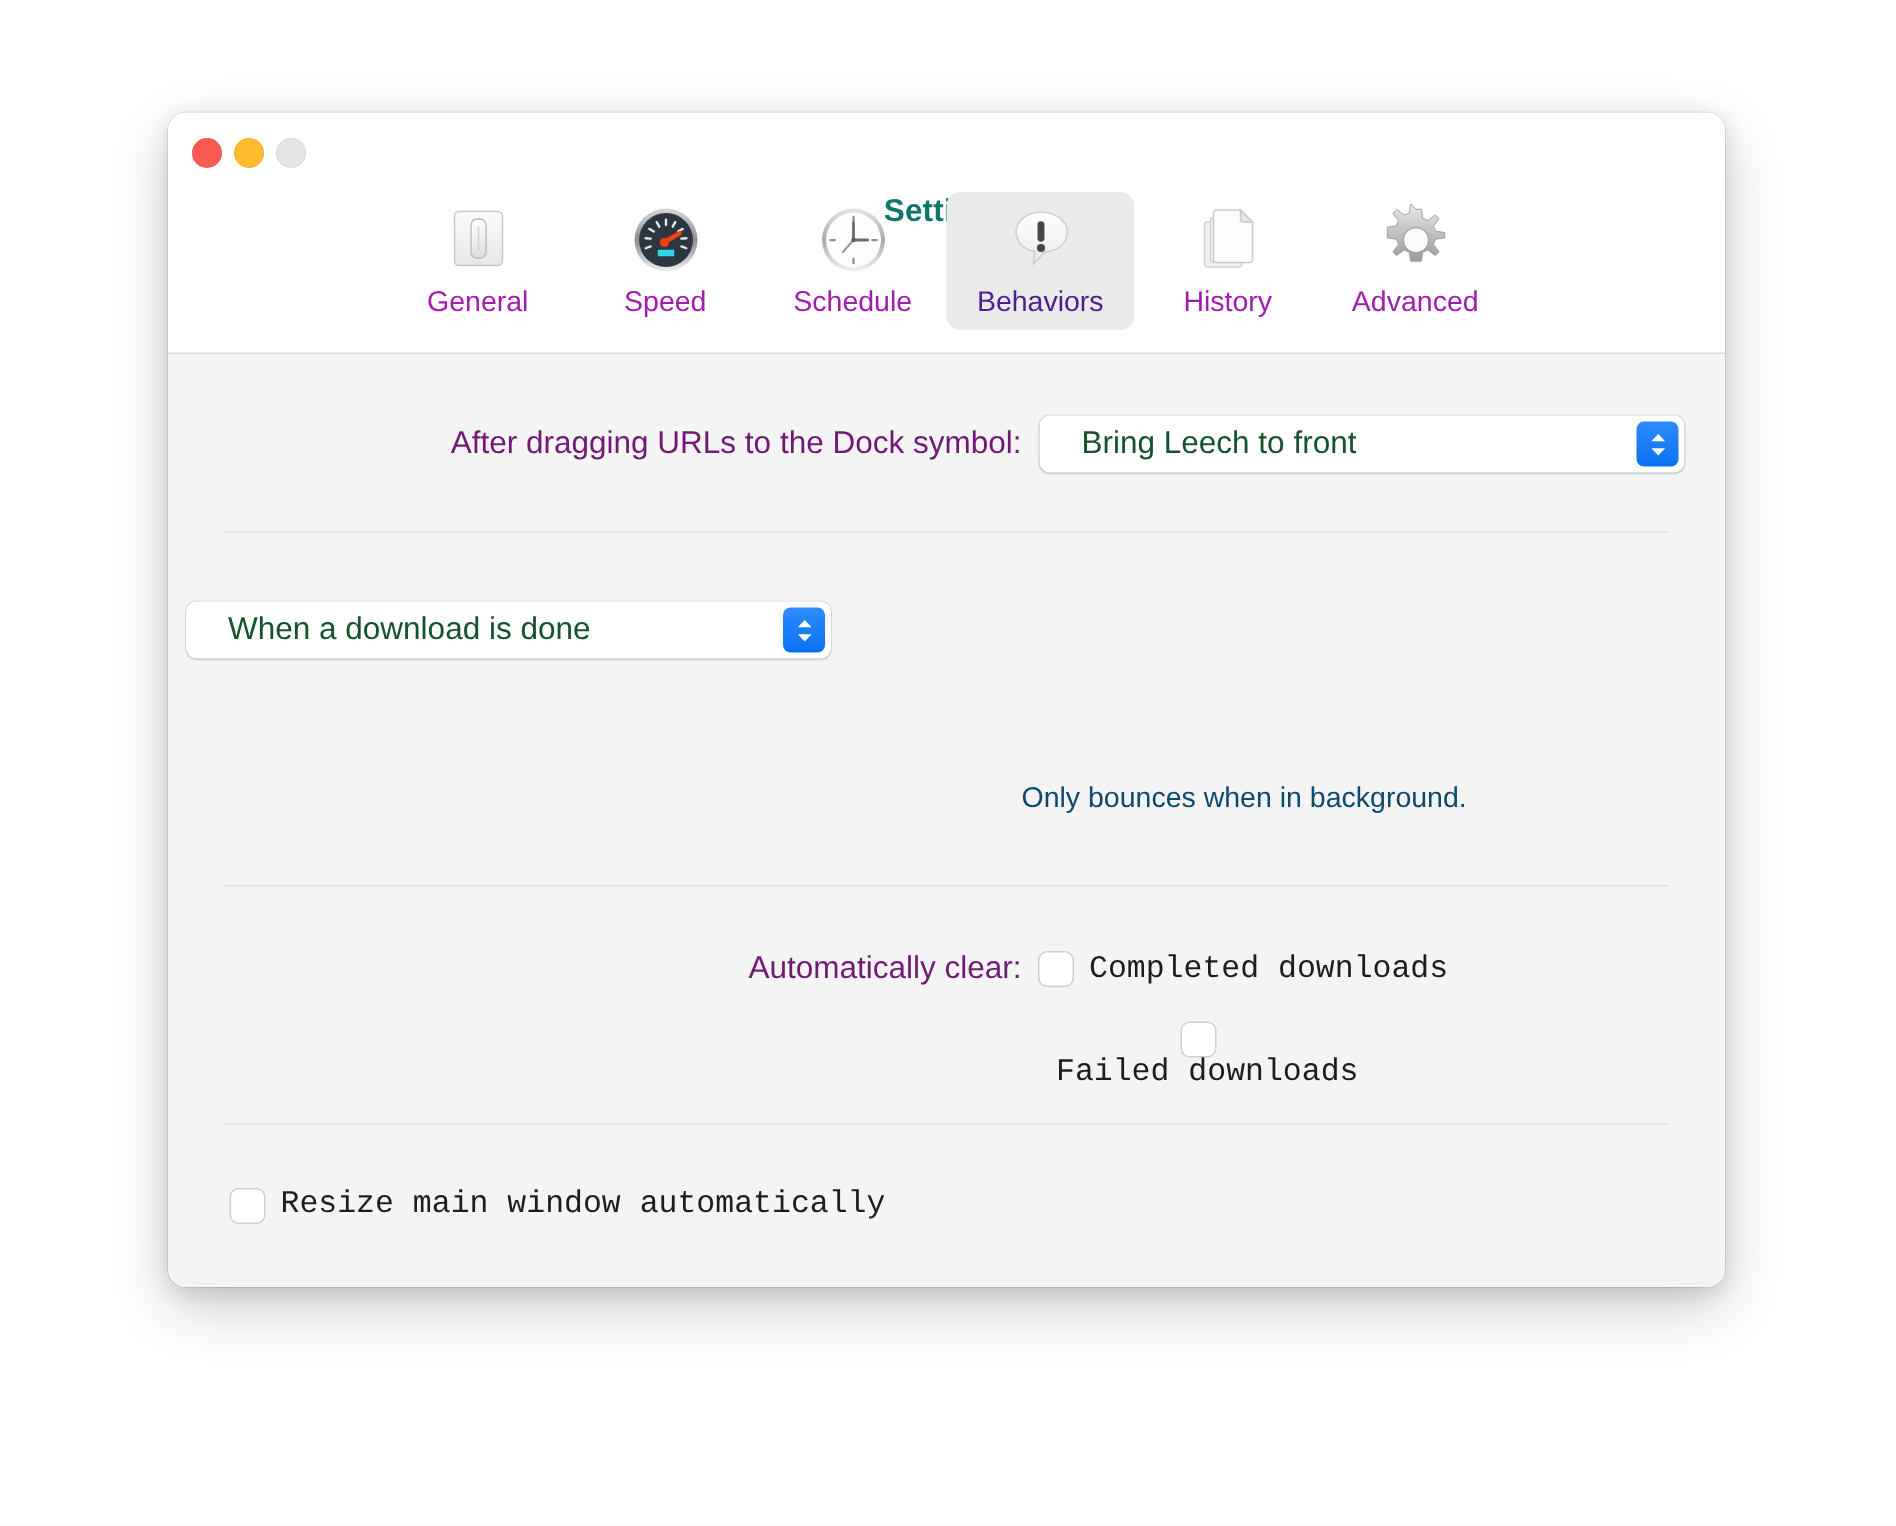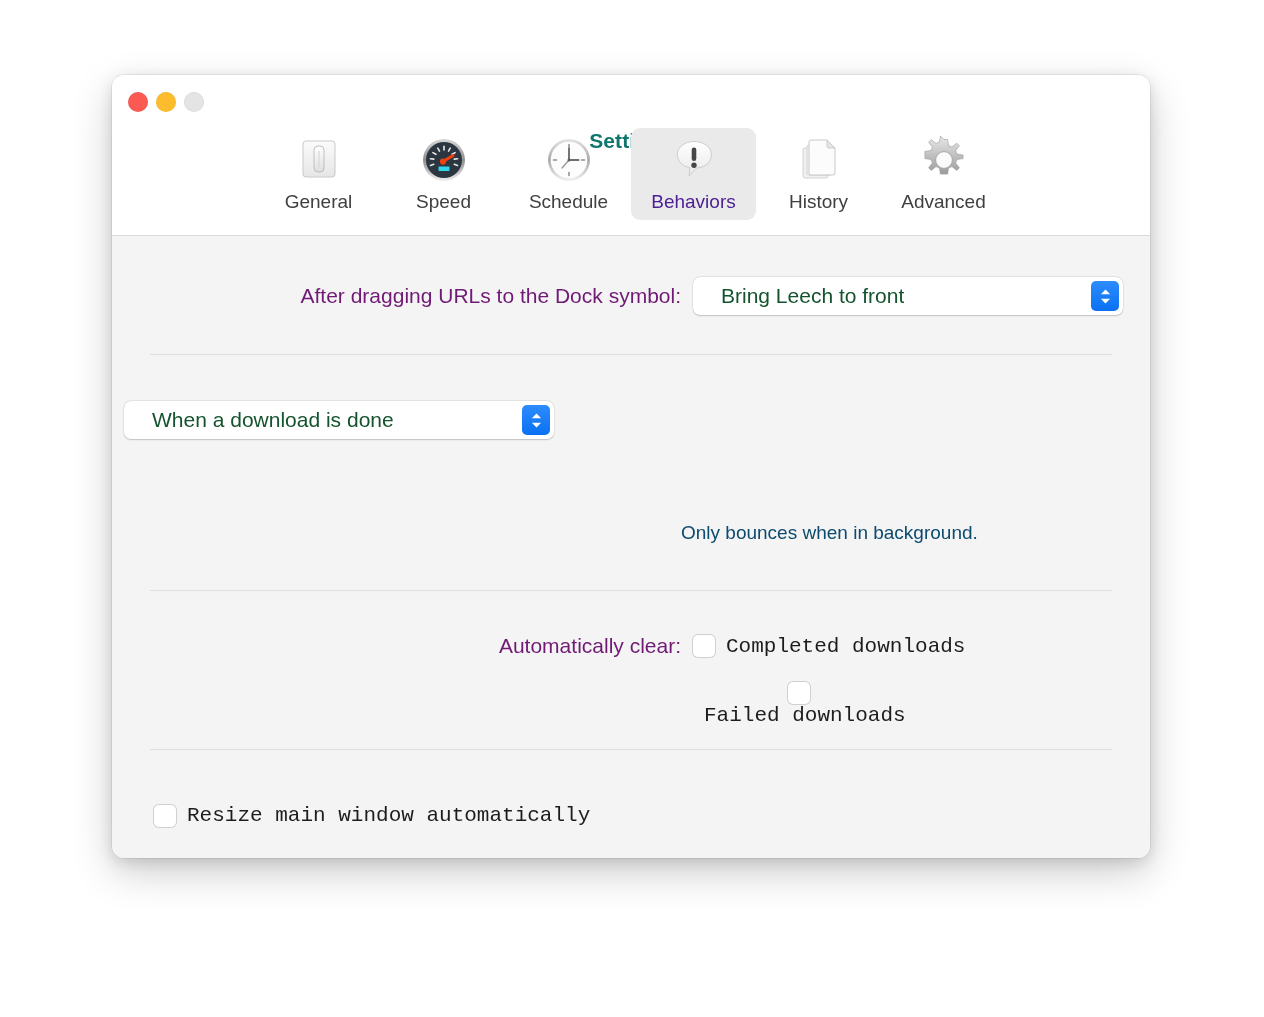--- a/index.html
+++ b/index.html
@@ -87,21 +87,21 @@
     display: flex;
     flex-direction: column;
     align-items: center;
     gap: 3px;
     cursor: default;
     background: transparent;
   }
   .tab.selected { background: #eaeaea; }
   .tab-label {
     font-size: 19px;
-    color: #404040;
+    color: #a21caf;
     line-height: 22px;
     white-space: nowrap;
   }
   .tab.selected .tab-label { color: #4c1d95; }
   .tab-icon {
     width: 58px;
     height: 56px;
     display: flex;
     align-items: center;
     justify-content: center;
@@ -395,19 +395,19 @@
 
     <div class="row" style="top:446px; left:581px;">
       <div style="display:flex; align-items:center;flex-direction:column;">
         <div class="checkbox"></div>
         <span class="check-label">Failed downloads</span>
       </div>
     </div>
 
     <div class="sep" style="top:513px;"></div>
 
-    <div class="row" style="top:568px; left:42px;text-align:center;">
+    <div class="row" style="top:556px; left:42px;text-align:center;">
       <div class="checkbox"></div>
       <span class="check-label">Resize main window automatically</span>
     </div>
 
   </div>
 </div>
 
 </body></html>

